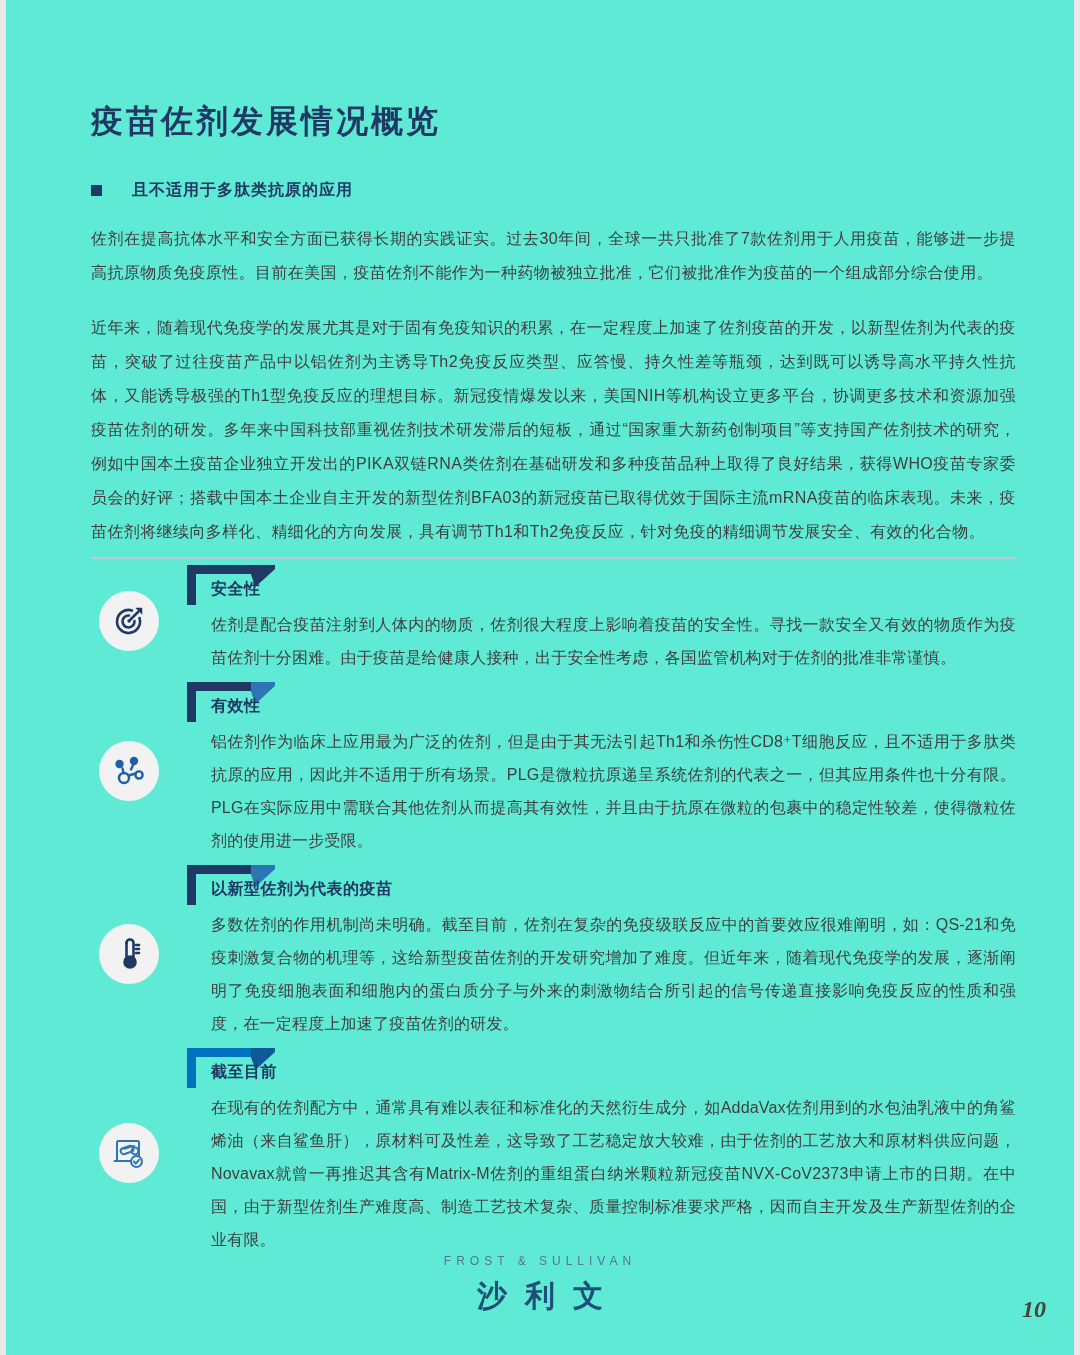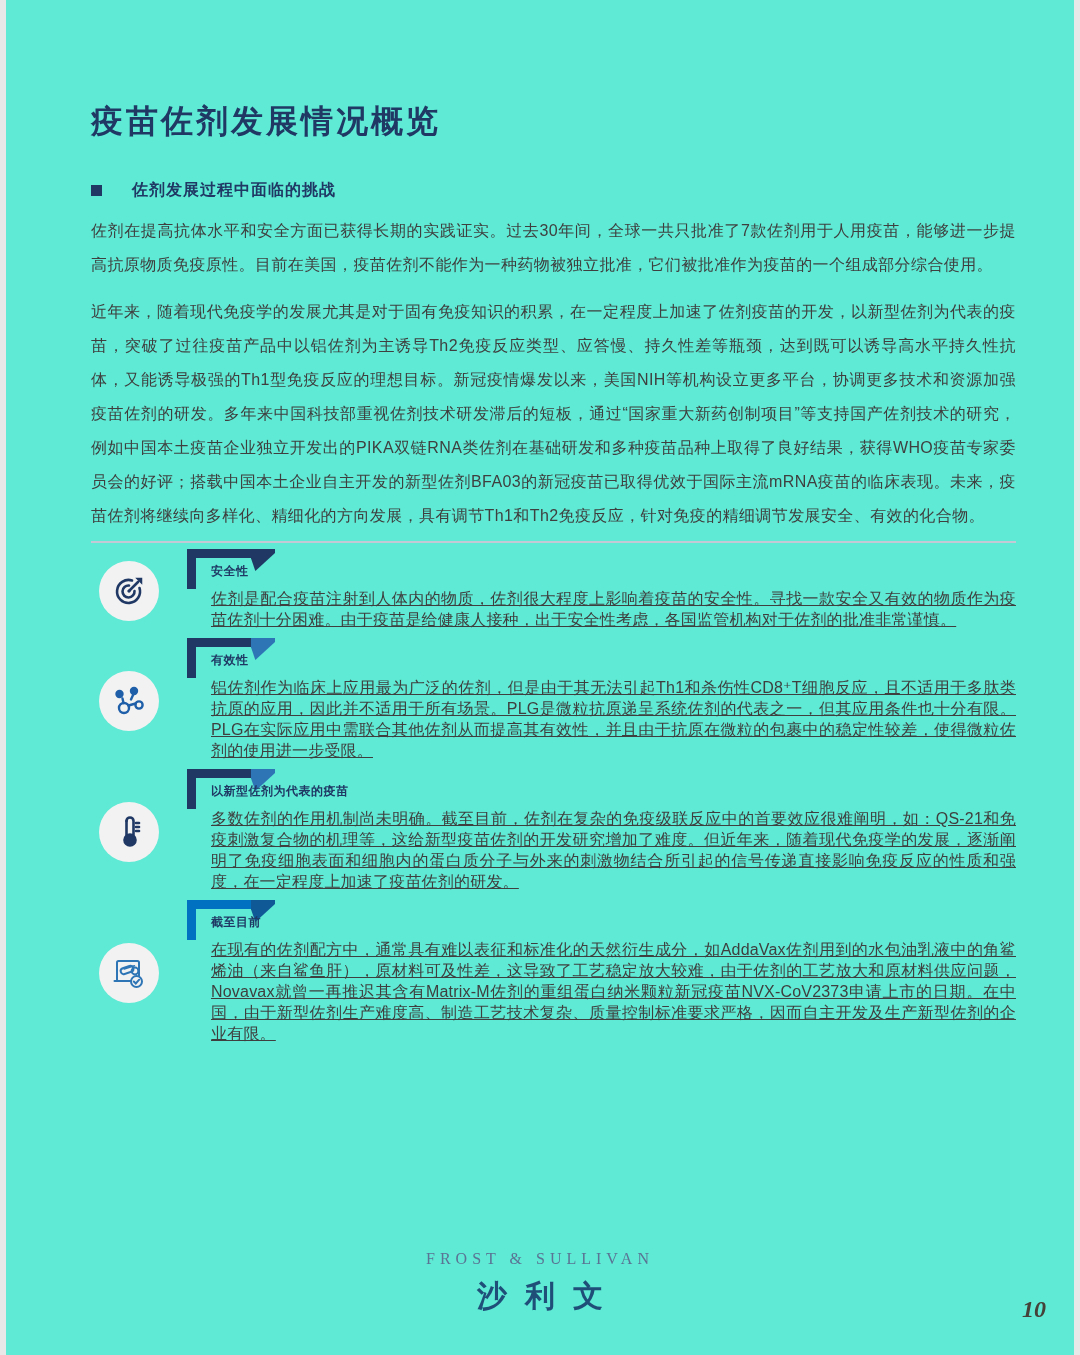--- a/index.html
+++ b/index.html
@@ -19,21 +19,21 @@
     margin-top:100px;
     font-size:32px; font-weight:bold; color:#1F3864;
     letter-spacing:3px;
   }
 
   .bullet-row { display:flex; align-items:center; margin-top:36px; }
   .bullet-square { width:11px; height:11px; background:#1F3864; margin-right:30px; flex:0 0 auto; }
   .bullet-label { font-size:16px; font-weight:bold; color:#1F3864; letter-spacing:1px; }
 
   .para {
-    margin-top:13px;
+    margin-top:21px;
     font-size:16px; line-height:34px;
     text-align:justify; text-justify:inter-ideograph;
     color:#3f3f3f; letter-spacing:0.4px;
   }
 
   .figure-caption {
     margin-top:22px;
     font-size:15px; font-weight:bold; color:#2E74B5; letter-spacing:1px;
   }
   .caption-rule { margin-top:8px; border:none; border-top:2px solid #c3cad6; width:100%; }
@@ -51,35 +51,35 @@
   .flag .vbar { position:absolute; left:0; top:0; width:9px; height:40px; background:var(--accent,#1F3864); }
   .flag .hbar { position:absolute; left:0; top:0; width:78px; height:9px; background:var(--accent,#1F3864); }
   .flag .fold {
     position:absolute; left:64px; top:0; width:24px; height:22px;
     background:var(--fold,var(--accent,#1F3864));
     clip-path:polygon(0 0, 100% 0, 100% 18%, 18% 100%, 0 42%);
   }
   .card-title {
     position:relative; z-index:2;
     padding-top:12px; padding-left:4px;
-    font-size:12px; font-weight:bold; color:#1F3864; letter-spacing:0.5px;
+    font-size:16px; font-weight:bold; color:#1F3864; letter-spacing:0.5px;
   }
   .card-text {
     margin-top:8px; padding-left:4px;
-    font-size:16px; line-height:21px; text-align:justify; text-justify:inter-ideograph;
-    color:#3f3f3f; letter-spacing:0.2px;text-decoration:underline;
+    font-size:16px; line-height:33px; text-align:justify; text-justify:inter-ideograph;
+    color:#3f3f3f; letter-spacing:0.2px;
   }
 
   .footer-logo {
     position:absolute; left:0; right:0; bottom:38px;
     text-align:center; pointer-events:none;
   }
   .logo-top {
-    font-size:16px; letter-spacing:5px; color:#5b7394;
-    font-family:Liberation Serif, serif;
+    font-size:12px; letter-spacing:5px; color:#5b7394;
+    font-family:Liberation Sans, sans-serif;
   }
   .logo-main {
     margin-top:8px;
     font-size:30px; font-weight:bold; color:#1F4E79;
     letter-spacing:18px; padding-left:18px;
   }
   .page-number {
     position:absolute; right:28px; bottom:32px;
     font-family:"Liberation Serif","DejaVu Serif",serif;
     font-style:italic; font-weight:bold;
@@ -90,21 +90,21 @@
 </head>
 <body>
 
 <div class="page">
   <div class="content">
 
     <h1 class="doc-title">疫苗佐剂发展情况概览</h1>
 
     <div class="bullet-row">
       <span class="bullet-square"></span>
-      <span class="bullet-label">佐剂发展过程中面临的挑战</span>
+      <span class="bullet-label">且不适用于多肽类抗原的应用</span>
     </div>
 
     <p class="para">佐剂在提高抗体水平和安全方面已获得长期的实践证实。过去30年间，全球一共只批准了7款佐剂用于人用疫苗，能够进一步提高抗原物质免疫原性。目前在美国，疫苗佐剂不能作为一种药物被独立批准，它们被批准作为疫苗的一个组成部分综合使用。</p>
     <p class="para">近年来，随着现代免疫学的发展尤其是对于固有免疫知识的积累，在一定程度上加速了佐剂疫苗的开发，以新型佐剂为代表的疫苗，突破了过往疫苗产品中以铝佐剂为主诱导Th2免疫反应类型、应答慢、持久性差等瓶颈，达到既可以诱导高水平持久性抗体，又能诱导极强的Th1型免疫反应的理想目标。新冠疫情爆发以来，美国NIH等机构设立更多平台，协调更多技术和资源加强疫苗佐剂的研发。多年来中国科技部重视佐剂技术研发滞后的短板，通过“国家重大新药创制项目”等支持国产佐剂技术的研究，例如中国本土疫苗企业独立开发出的PIKA双链RNA类佐剂在基础研发和多种疫苗品种上取得了良好结果，获得WHO疫苗专家委员会的好评；搭载中国本土企业自主开发的新型佐剂BFA03的新冠疫苗已取得优效于国际主流mRNA疫苗的临床表现。未来，疫苗佐剂将继续向多样化、精细化的方向发展，具有调节Th1和Th2免疫反应，针对免疫的精细调节发展安全、有效的化合物。</p>
 
     <hr class="caption-rule">
 
     <div class="cards">
 
       <div class="card">

